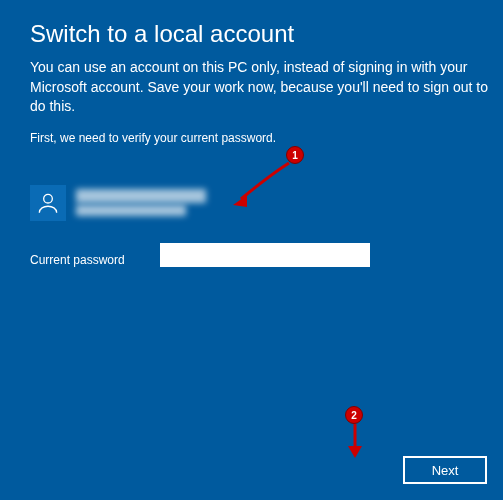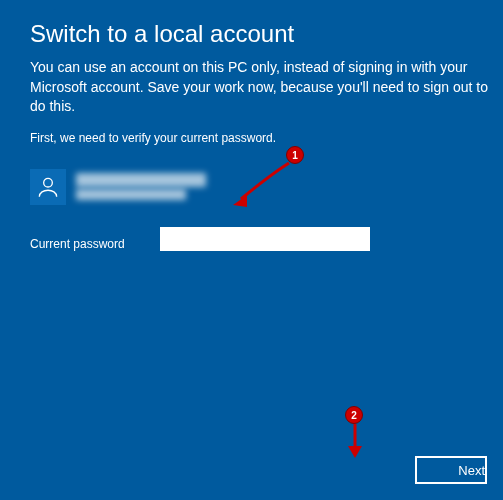--- a/index.html
+++ b/index.html
@@ -22,21 +22,21 @@
       color: #ffffff;
     }
     .description {
       font-size: 14px;
       line-height: 1.4;
       margin-bottom: 14px;
       color: #ffffff;
     }
     .verify-text {
       font-size: 12px;
-      margin-bottom: 24px;
+      margin-bottom: 40px;
     }
     .user-row {
       display: flex;
       align-items: center;
       gap: 10px;
       margin-bottom: 22px;
     }
     .avatar {
       width: 36px;
       height: 36px;
@@ -77,29 +77,28 @@
       color: #000;
     }
     .buttons {
       position: absolute;
       right: 16px;
       bottom: 16px;
       display: flex;
       gap: 10px;
     }
     .btn {
-      width: 72px;
+      width: 84px;
       height: 28px;
       background: transparent;
       border: 1px solid #ffffff;
       color: #ffffff;
       font-size: 13px;
       font-family: inherit;
       cursor: pointer;
-      text-align: right;
     }
     .btn.primary {
       border: 2px solid #ffffff;
     }
     
     .annot-badge {
       position: absolute;
       width: 18px;
       height: 18px;
       border-radius: 50%;

